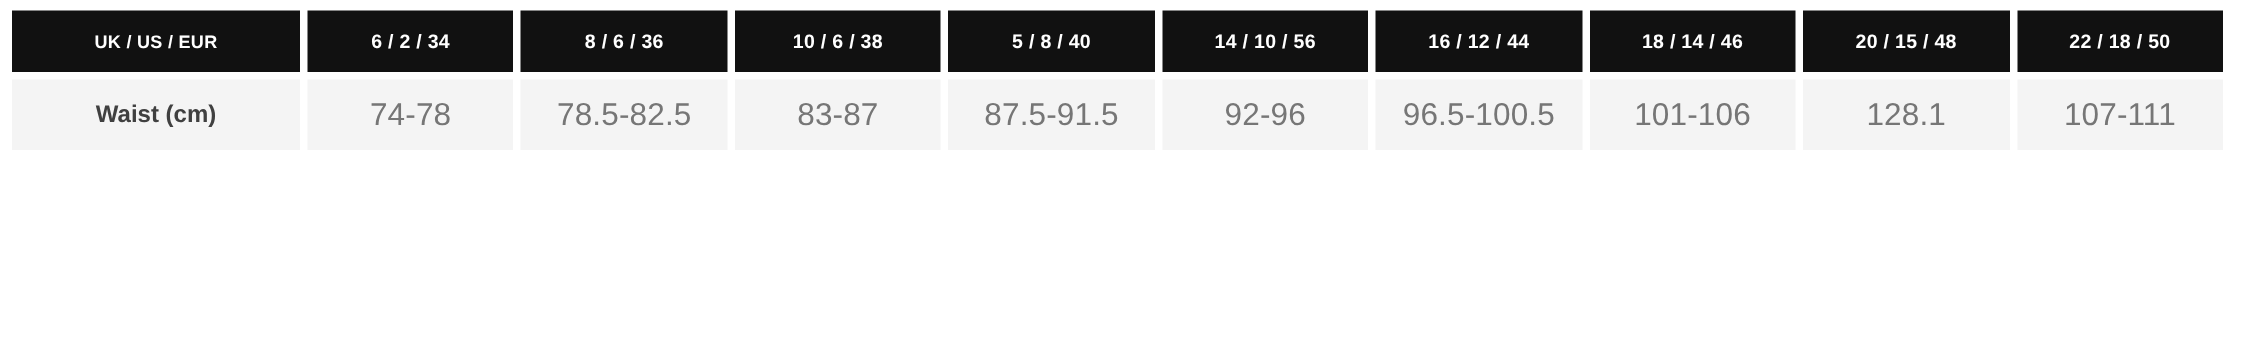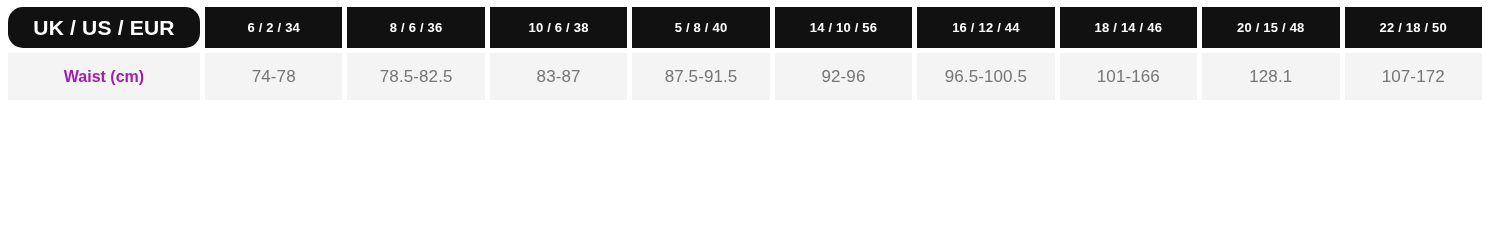--- a/index.html
+++ b/index.html
@@ -39,41 +39,40 @@
     padding: 0 4px;
     text-align: center;
     vertical-align: middle;
     font-size: 13px;
     font-weight: bold;
     letter-spacing: 0.2px;
     white-space: nowrap;
   }
   .chart-table th.col-label {
     width: 184px;
-    font-size: 21px;
-    border-radius: 15px;
+    font-size: 12px;
   }
 
   
   .chart-table td {
     background: #f4f4f4;
     height: 47px;
     padding: 0 4px;
     text-align: center;
     vertical-align: middle;
     white-space: nowrap;
   }
   .chart-table td.row-label {
-    color: #a21caf;
+    color: #404040;
     font-size: 16px;
     font-weight: bold;
   }
   .chart-table td.value-cell {
     color: #767676;
-    font-size: 17px;
+    font-size: 21px;
     font-weight: normal;
     letter-spacing: 0.1px;
   }
 </style>
 </head>
 <body>
 
 <div class="size-chart">
   <table class="chart-table">
     <thead>
@@ -92,19 +91,19 @@
     </thead>
     <tbody>
       <tr>
         <td class="row-label">Waist (cm)</td>
         <td class="value-cell">74-78</td>
         <td class="value-cell">78.5-82.5</td>
         <td class="value-cell">83-87</td>
         <td class="value-cell">87.5-91.5</td>
         <td class="value-cell">92-96</td>
         <td class="value-cell">96.5-100.5</td>
-        <td class="value-cell">101-166</td>
+        <td class="value-cell">101-106</td>
         <td class="value-cell">128.1</td>
-        <td class="value-cell">107-172</td>
+        <td class="value-cell">107-111</td>
       </tr>
     </tbody>
   </table>
 </div>
 
 </body></html>

